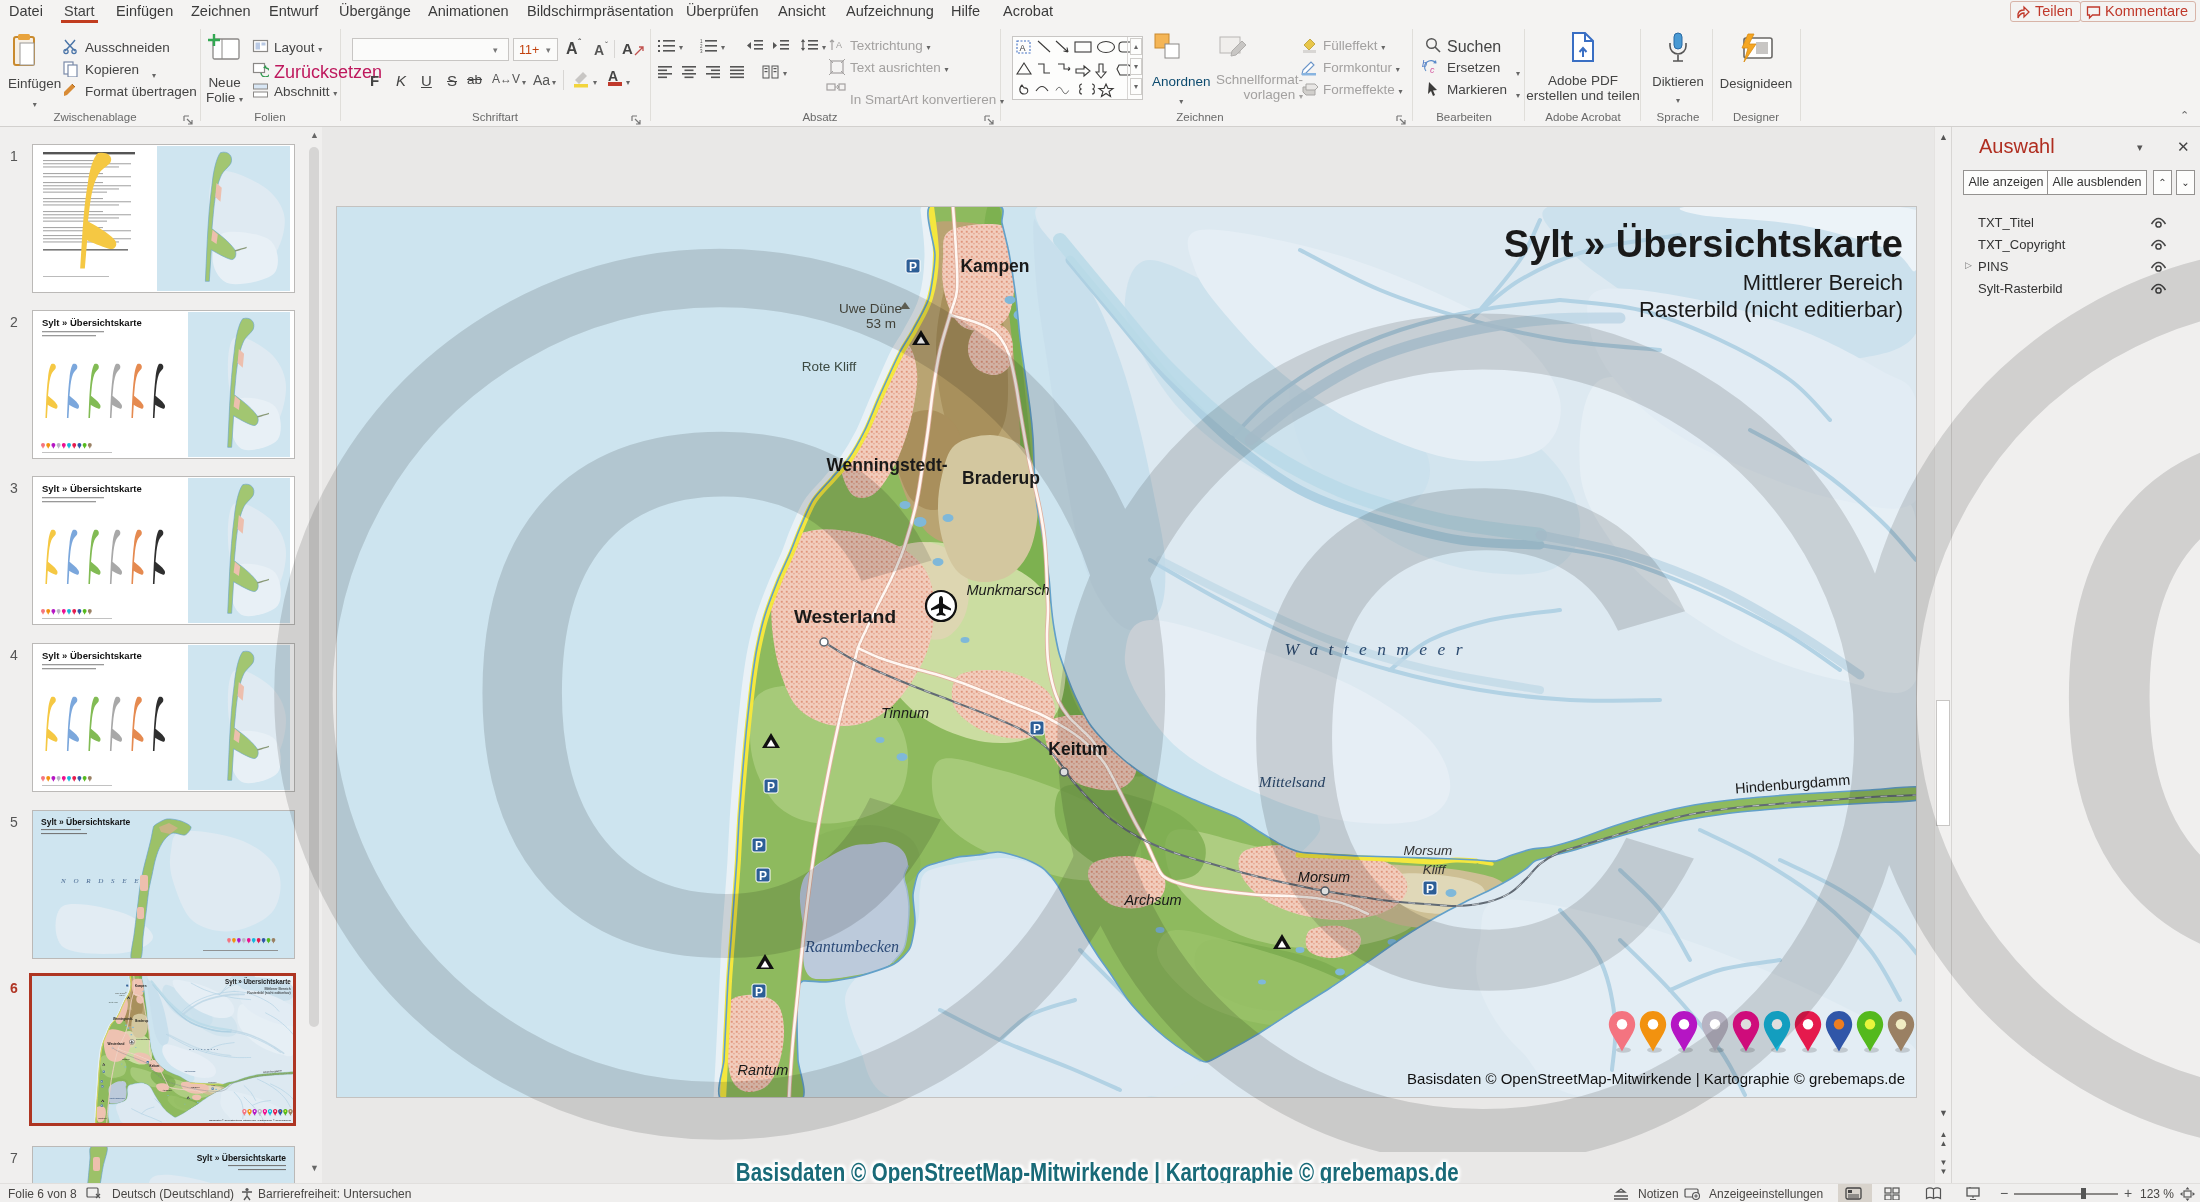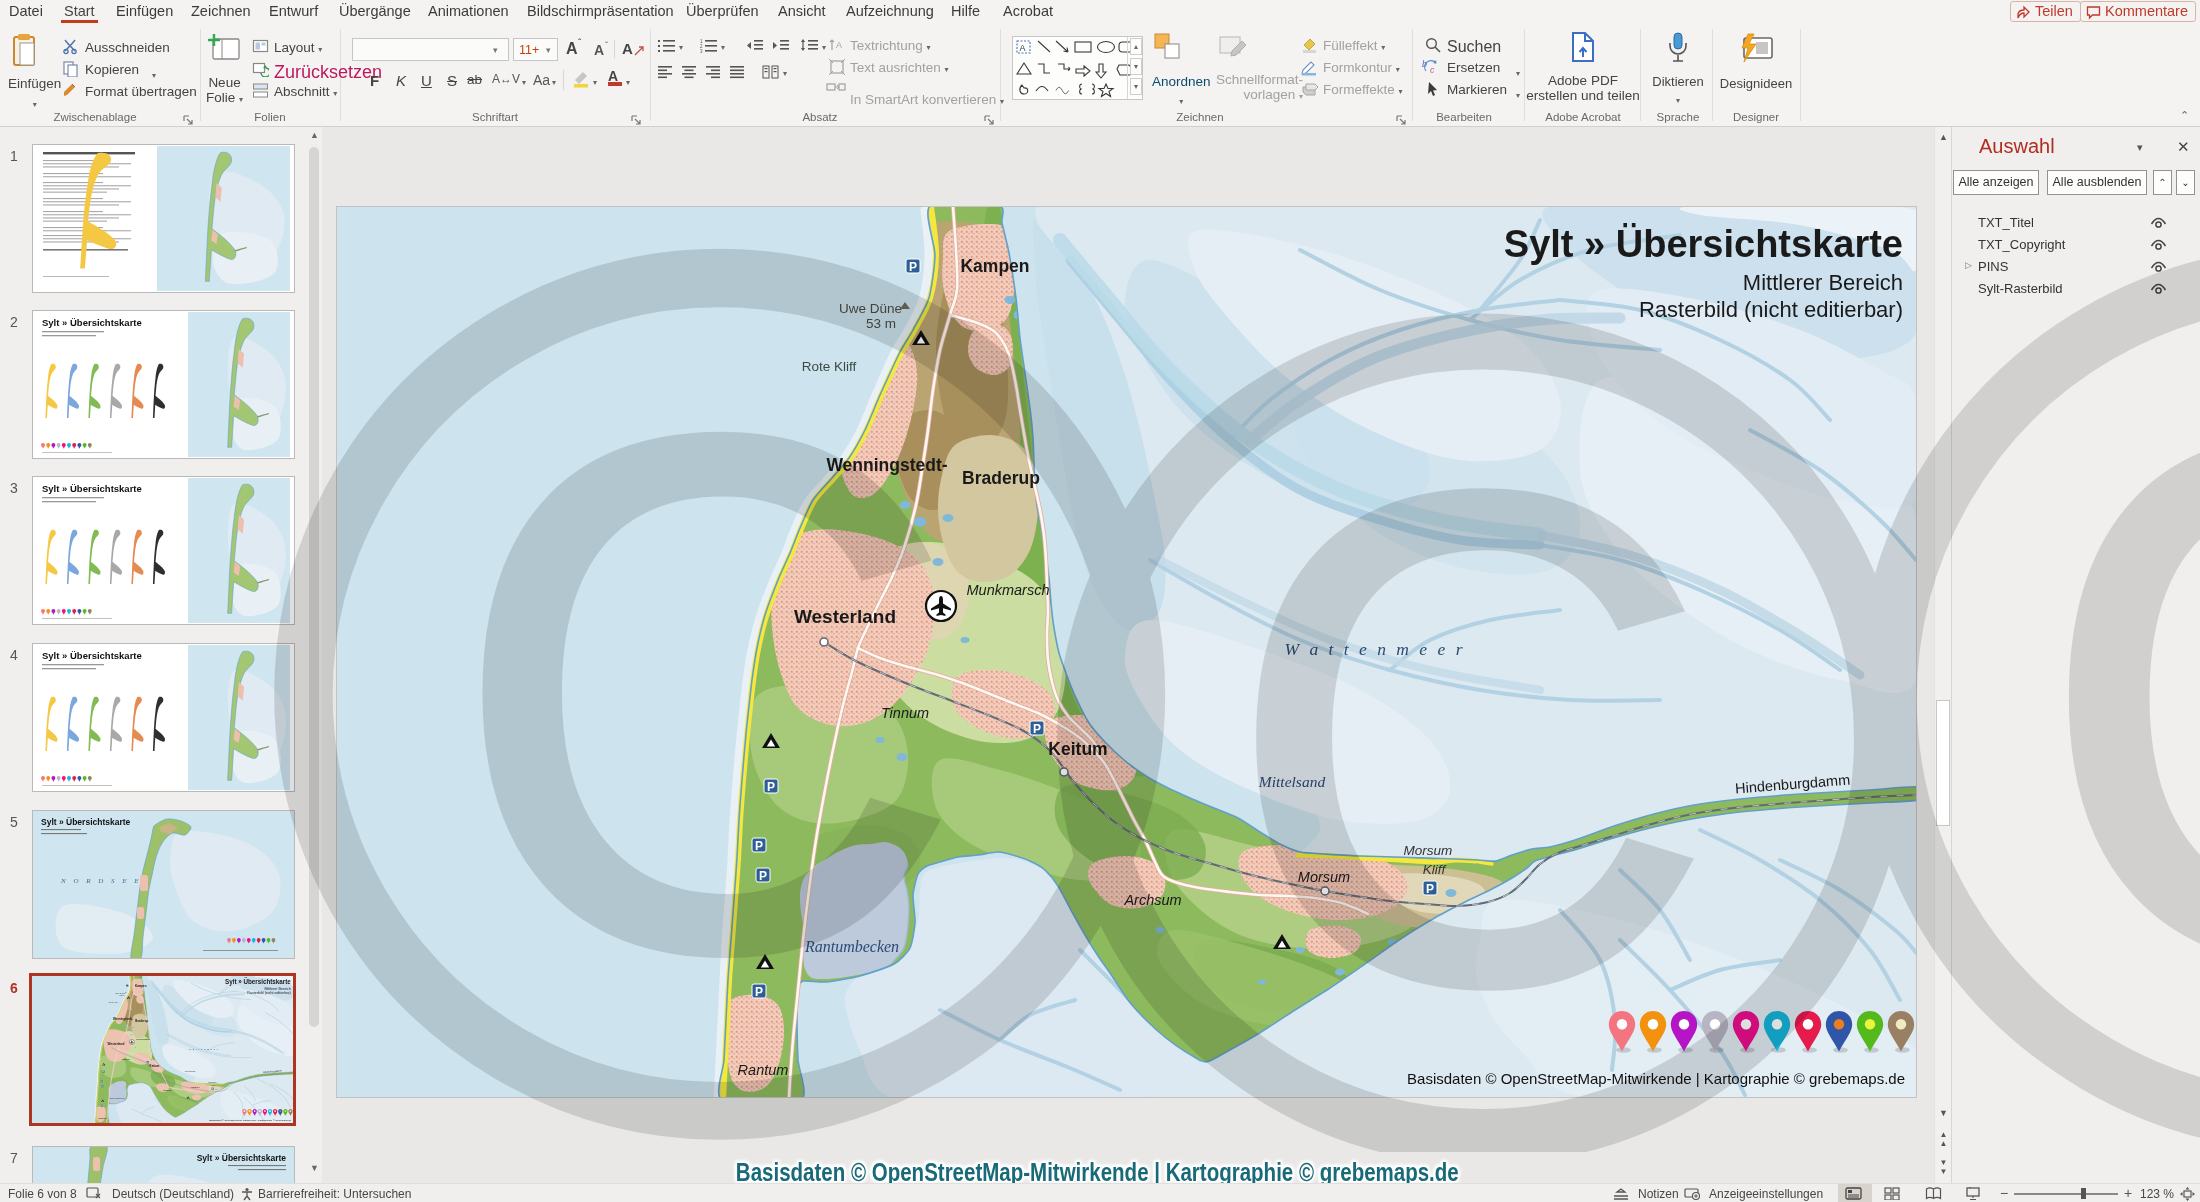--- a/index.html
+++ b/index.html
@@ -885,21 +885,21 @@
   <div class="abs" style="left:1px;top:573px;width:14px;height:126px;background:#fff;border:1px solid #c8c6c4"></div>
   <div class="abs" style="left:2px;top:981px;width:13px;text-align:center;font-size:9px;color:#555">▼</div>
   <div class="abs" style="left:2px;top:1003px;width:13px;text-align:center;font-size:8px;color:#555">▲<br>▲</div>
   <div class="abs" style="left:2px;top:1031px;width:13px;text-align:center;font-size:8px;color:#555">▼<br>▼</div>
 </div>
 
 <div id="panel">
   <h2>Auswahl</h2>
   <div style="position:absolute;left:185px;top:14px;color:#555;font-size:11px">▾</div>
   <div style="position:absolute;left:225px;top:11px;color:#444;font-size:15px">✕</div>
-  <div class="pbtn" style="left:1px;width:86px">Alle anzeigen</div>
+  <div class="pbtn" style="left:11px;width:86px">Alle anzeigen</div>
   <div class="pbtn" style="left:95px;width:100px">Alle ausblenden</div>
   <div class="pbtn" style="left:201px;width:19px;font-size:10px">⌃</div>
   <div class="pbtn" style="left:224px;width:19px;font-size:10px">⌄</div>
   <div class="prow" style="top:85px">
       <span class="ptxt">TXT_Titel</span>
       <span class="eye"><svg width="17" height="14" viewBox="0 0 17 14">
           <path d="M1.5,8 C4,4 6.5,2.5 8.5,2.5 C10.5,2.5 13,4 15.5,8" fill="none" stroke="#444" stroke-width="1.5"></path>
           <circle cx="8.5" cy="8.5" r="2.6" fill="none" stroke="#444" stroke-width="1.5"></circle>
         </svg></span>
     </div>

